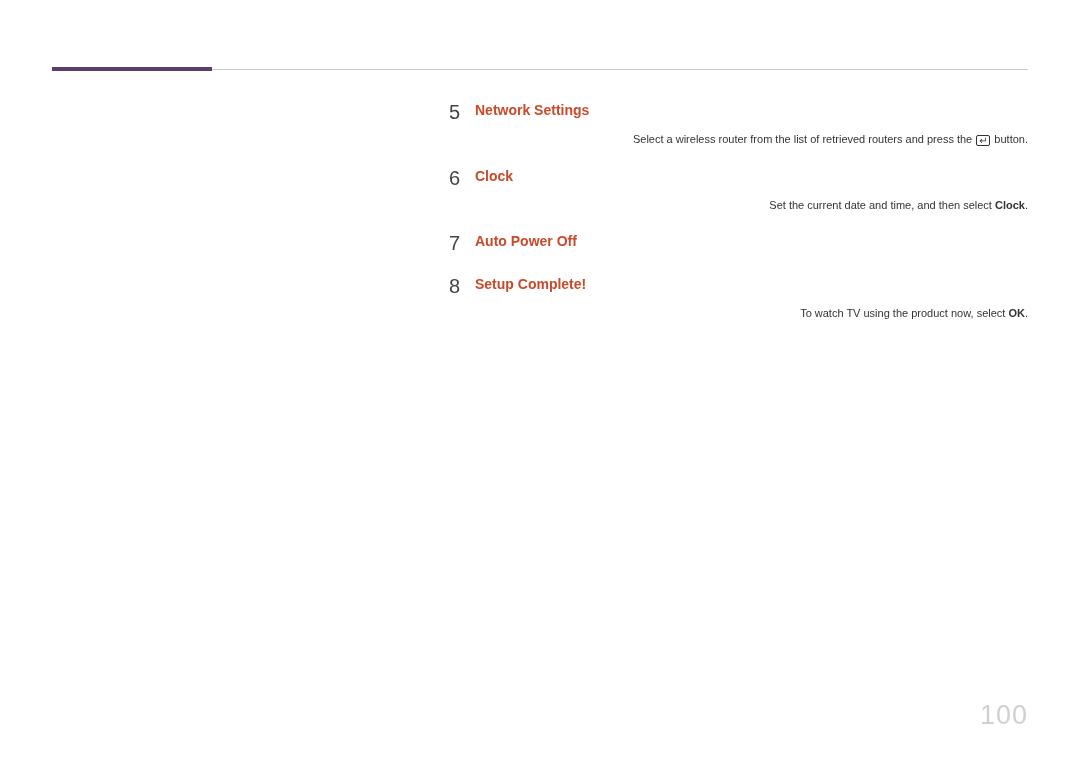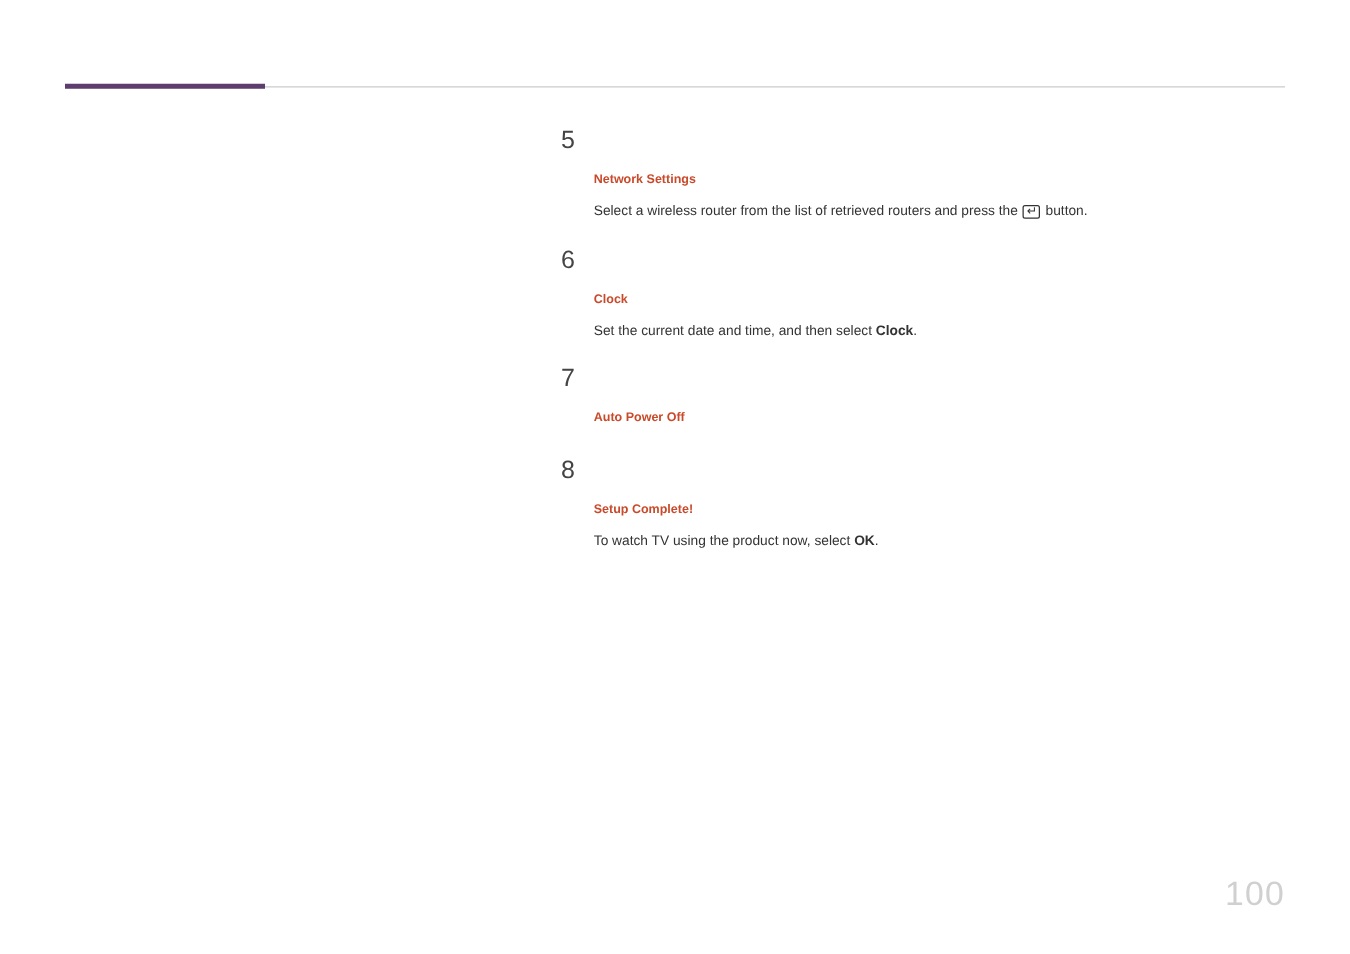--- a/index.html
+++ b/index.html
@@ -50,28 +50,28 @@
     }
     .step-body {
       flex: 1;
       font-size: 11px;
       line-height: 1.5;
       color: #333;
     }
     .step-title {
       font-weight: 700;
       color: #c94a2a;
-      font-size: 10px;
+      font-size: 14px;
       display: block;
       margin-bottom: 10px;
-      margin-top: 36px;
     }
     .step-text {
       color: #333;
       margin-bottom: 6px;
+      text-align: right;
     }
     .bold { font-weight: 700; color: #333; }
     .icon-enter {
       display: inline-block;
       width: 14px;
       height: 11px;
       border: 1.2px solid #333;
       border-radius: 2px;
       vertical-align: middle;
       position: relative;

